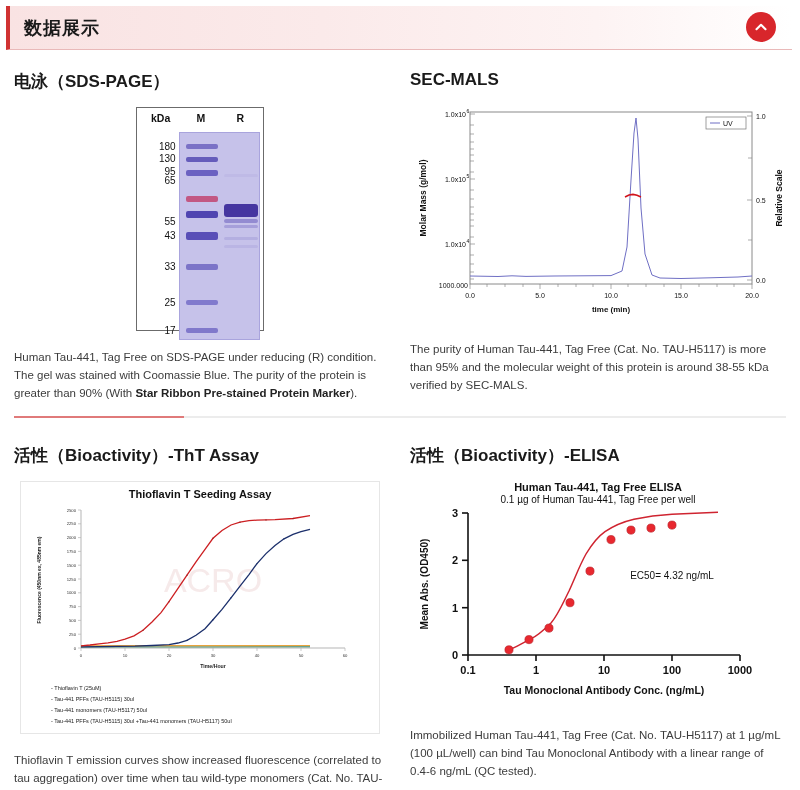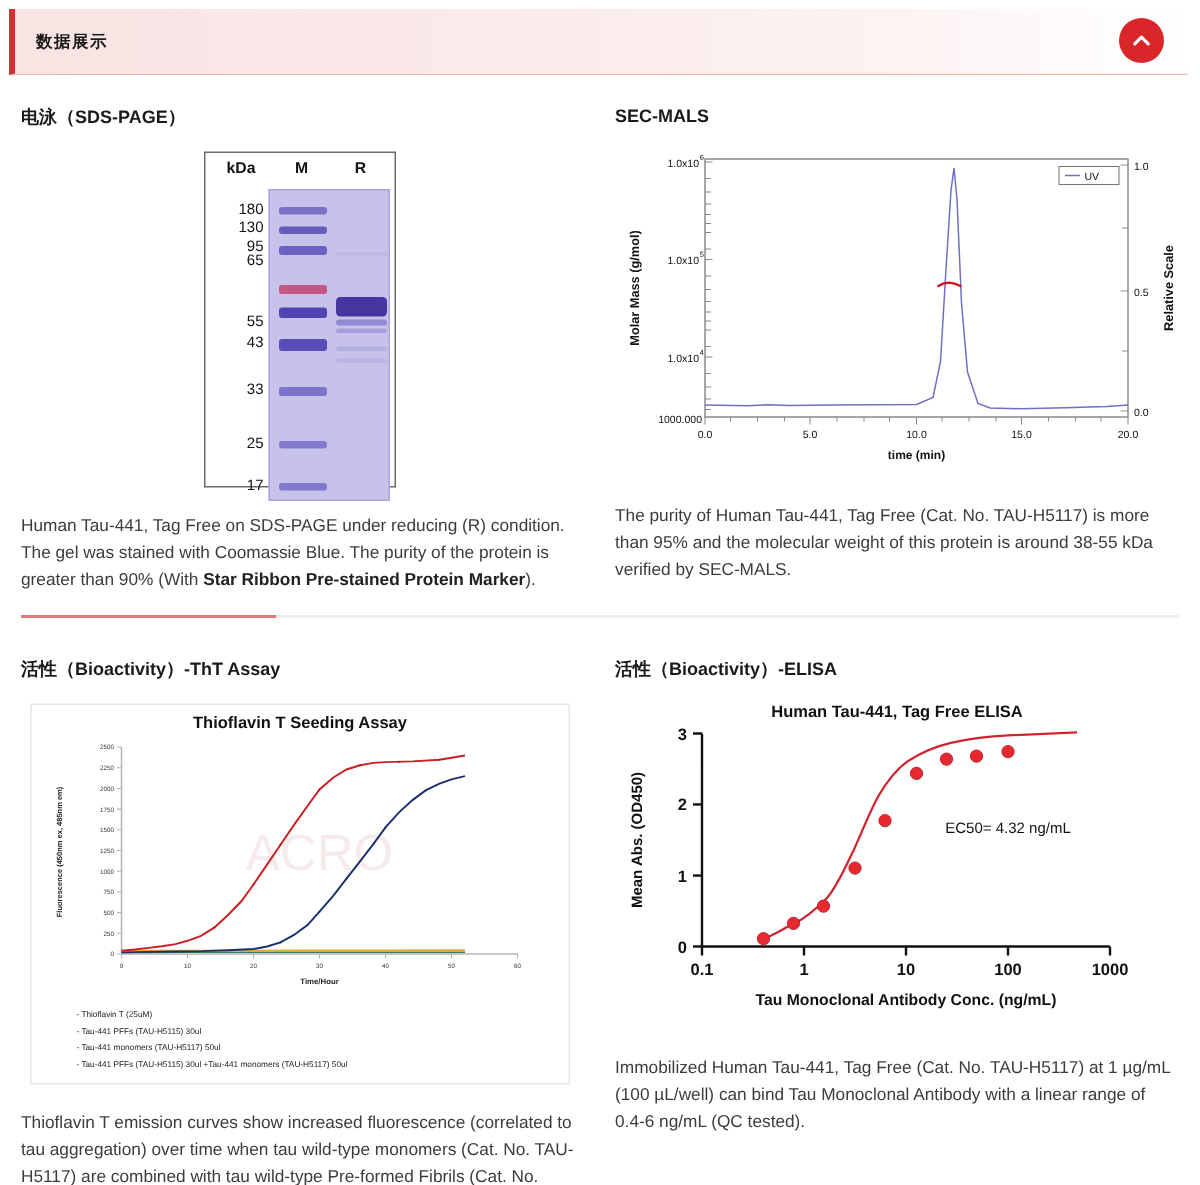--- a/index.html
+++ b/index.html
@@ -19,21 +19,21 @@
     height: 44px;
     margin: 6px 8px 0 6px;
     background: linear-gradient(to right, #f9e3e3 0%, #fbeaea 40%, #fdf3f3 75%, #ffffff 100%);
     border-left: 4px solid #d03232;
     border-top-right-radius: 6px;
     border-bottom: 1px solid #e9b9b9;
     display: flex;
     align-items: center;
   }
   .header-title {
-    font-size: 11px;
+    font-size: 18px;
     font-weight: bold;
     color: #1a1a1a;
     padding-left: 14px;
     letter-spacing: 1px;
   }
   .collapse-btn {
     position: absolute;
     right: 16px; top: 6px;
     width: 30px; height: 30px;
     border-radius: 50%;
@@ -47,21 +47,21 @@
   
   .grid {
     display: grid;
     grid-template-columns: 400px 400px;
     padding: 0 0 0 0;
   }
   .cell { padding: 14px 14px 0 14px; }
   .cell.right { padding-left: 10px; }
 
   .sec-title {
-    font-size: 12px;
+    font-size: 17px;
     font-weight: bold;
     color: #1a1a1a;
     margin: 6px 0 14px 0;
   }
 
   .caption {
     font-size: 11.5px;
     line-height: 1.55;
     color: #3c3c3c;
     margin-top: 18px;
@@ -412,20 +412,21 @@
       </div>
 
       <div class="caption">Thioflavin T emission curves show increased fluorescence (correlated to tau aggregation) over time when tau wild-type monomers (Cat. No. TAU-H5117) are combined with tau wild-type Pre-formed Fibrils (Cat. No. TAU-H5115) (Routinely tested).</div>
     </div>
 
     <div class="cell right">
       <div class="sec-title">活性（Bioactivity）-ELISA</div>
 
       <div class="chart-card">
         <div class="chart-title">Human Tau-441, Tag Free ELISA</div>
+        <div class="chart-sub">0.1 µg of Human Tau-441, Tag Free per well</div>
 
         <svg width="380" height="200" viewBox="0 0 380 200">
 
           <line x1="58" y1="8" x2="58" y2="150" stroke="#111" stroke-width="1.6"></line>
           <line x1="58" y1="150" x2="330" y2="150" stroke="#111" stroke-width="1.6"></line>
 
           <text x="18" y="79" font-size="10" font-weight="bold" fill="#111" transform="rotate(-90 18 79)" text-anchor="middle">Mean Abs. (OD450)</text>
 
           <g stroke="#111" stroke-width="1.6">
             <line x1="52" y1="150" x2="58" y2="150"></line>

